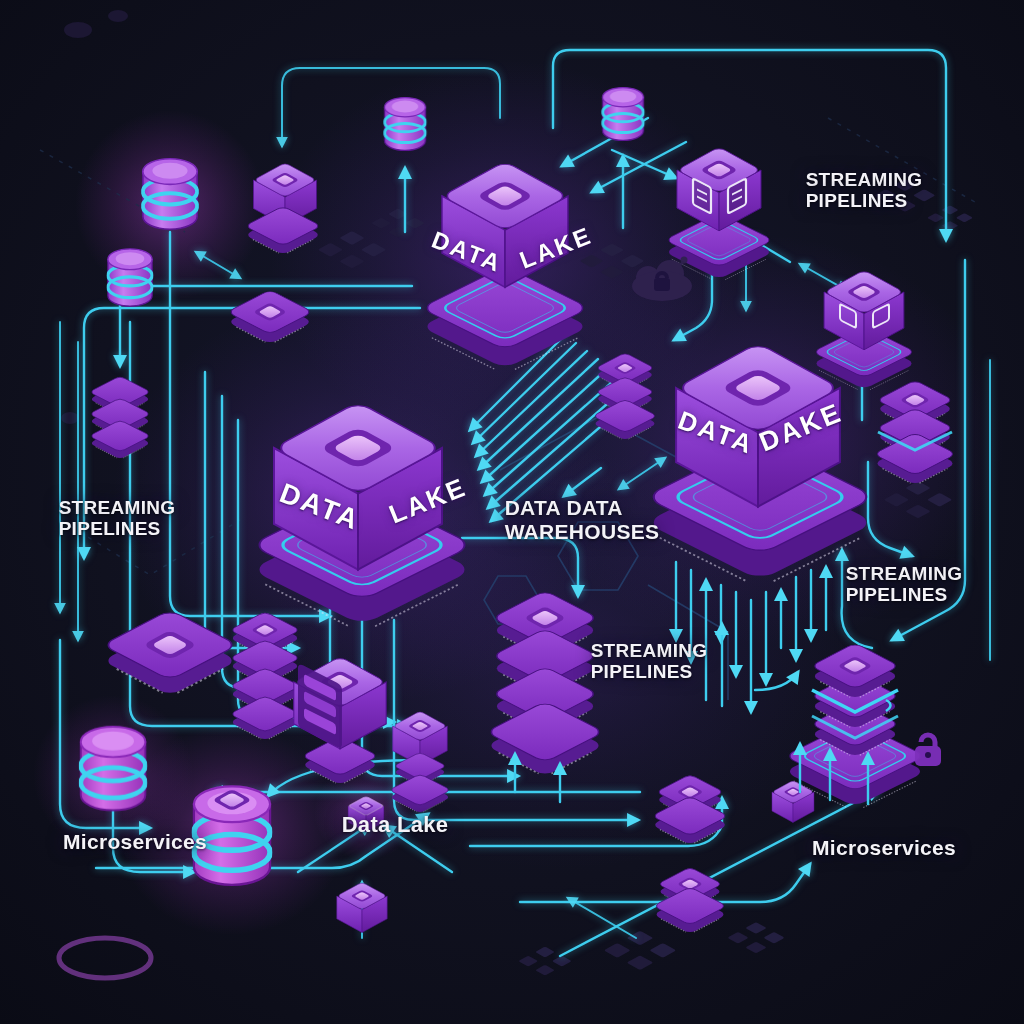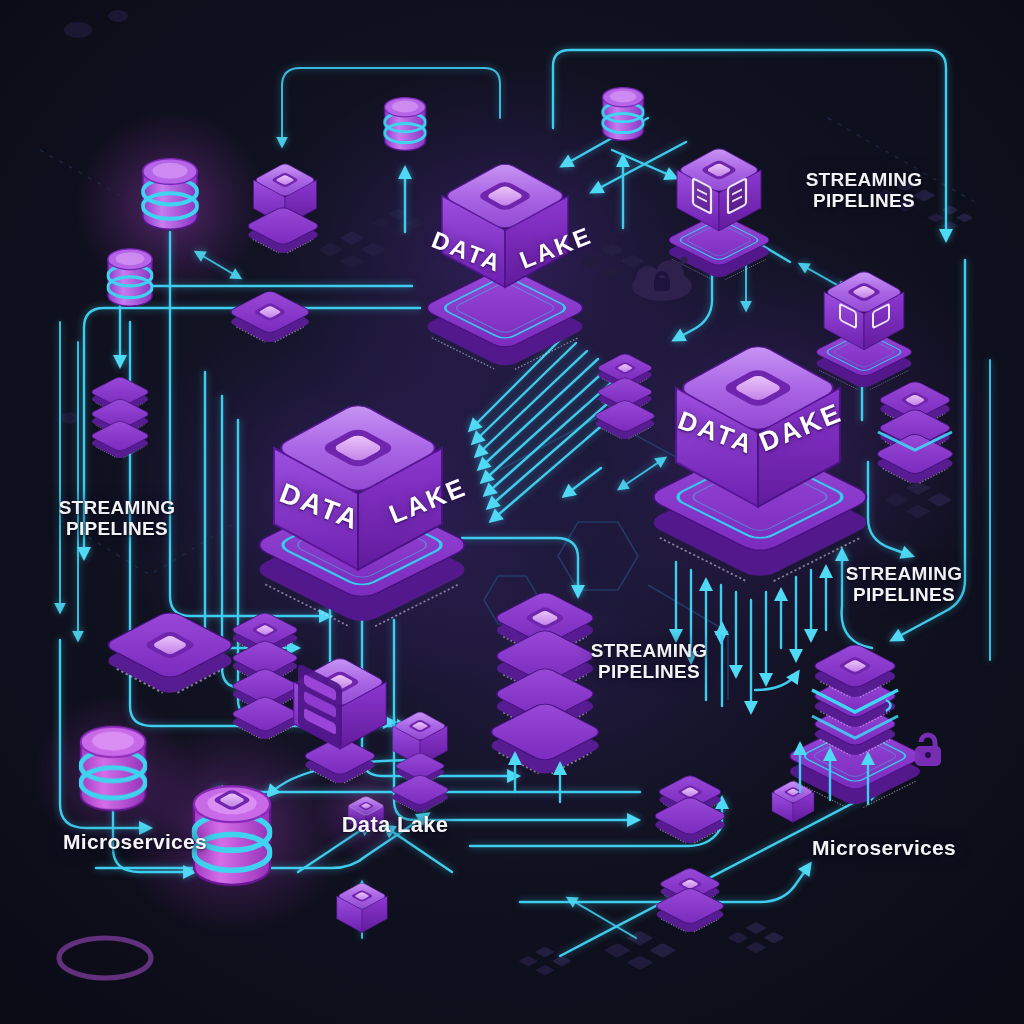--- a/index.html
+++ b/index.html
@@ -5,21 +5,21 @@
   html,body{margin:0;padding:0;background:#07080f;}
   #stage{position:relative;width:1024px;height:1024px;margin:0 auto;overflow:hidden;
          background:#0b0c16;font-family:"Liberation Sans",sans-serif;}
   #scene{position:absolute;inset:0;}
   #flows{filter:drop-shadow(0 0 3.5px rgba(62,205,238,.55));}
   .fl{stroke:#3ecdee;stroke-width:2.4;fill:none;stroke-linecap:round;stroke-linejoin:round;}
   .fl.thin{stroke-width:2;opacity:.9;}
   .ptx{stroke:#eae3f7;stroke-width:2.1;stroke-dasharray:2.6 2.9;opacity:.5;fill:none;}
   .wire{stroke:#24406c;stroke-width:1.6;fill:none;opacity:.85;}
   .wired{stroke:#1d2c49;stroke-width:1.5;fill:none;stroke-dasharray:4 7;opacity:.8;}
-  .lbl{position:absolute;color:#f4f3f8;font-weight:700;white-space:pre-line;text-align:center;
+  .lbl{position:absolute;color:#f4f3f8;font-weight:700;white-space:pre-line;
        transform:translate(-50%,-50%);line-height:1.13;letter-spacing:.3px;
        text-shadow:0 1px 3px rgba(0,0,0,.65),0 0 16px rgba(25,12,55,.95);}
   .lbl.up{font-size:19px;}
   .lbl.big{font-size:21px;}
   .face{position:absolute;color:#ffffff;font-weight:700;letter-spacing:2.5px;
         text-shadow:0 1px 2px rgba(40,10,80,.85),0 0 8px rgba(60,20,110,.6);}
 </style>
 </head>
 <body>
 
@@ -416,20 +416,22 @@
   <div class="face" style="left:556px;top:248px;font-size:24px;transform:translate(-50%,-50%) rotate(-21deg);">LAKE</div>
   <div class="face" style="left:320px;top:507px;font-size:28px;transform:translate(-50%,-50%) rotate(21deg);">DATA</div>
   <div class="face" style="left:428px;top:501px;font-size:26px;transform:translate(-50%,-50%) rotate(-22deg);">LAKE</div>
   <div class="face" style="left:716px;top:433px;font-size:26px;transform:translate(-50%,-50%) rotate(20deg);">DATA</div>
   <div class="face" style="left:801px;top:428px;font-size:27px;transform:translate(-50%,-50%) rotate(-22deg);">DAKE</div>
 
   <div class="lbl up" style="left:864px;top:190px;">STREAMING
 PIPELINES</div>
   <div class="lbl up" style="left:117px;top:518px;">STREAMING
 PIPELINES</div>
+  <div class="lbl big" style="left:582px;top:520px;">DATA DATA
+WAREHOUSES</div>
   <div class="lbl up" style="left:904px;top:584px;">STREAMING
 PIPELINES</div>
   <div class="lbl up" style="left:649px;top:661px;">STREAMING
 PIPELINES</div>
   <div class="lbl big" style="left:135px;top:842px;">Microservices</div>
   <div class="lbl big" style="left:395px;top:825px;font-size:22px;">Data Lake</div>
   <div class="lbl big" style="left:884px;top:848px;">Microservices</div>
 </div>
 
 </body></html>

